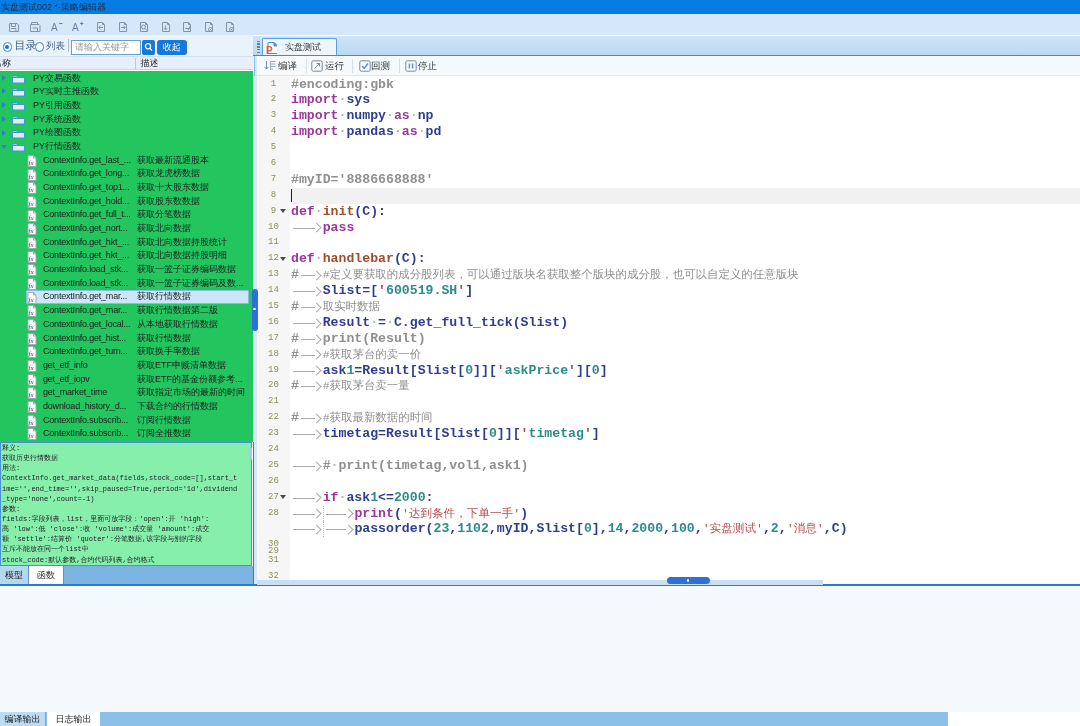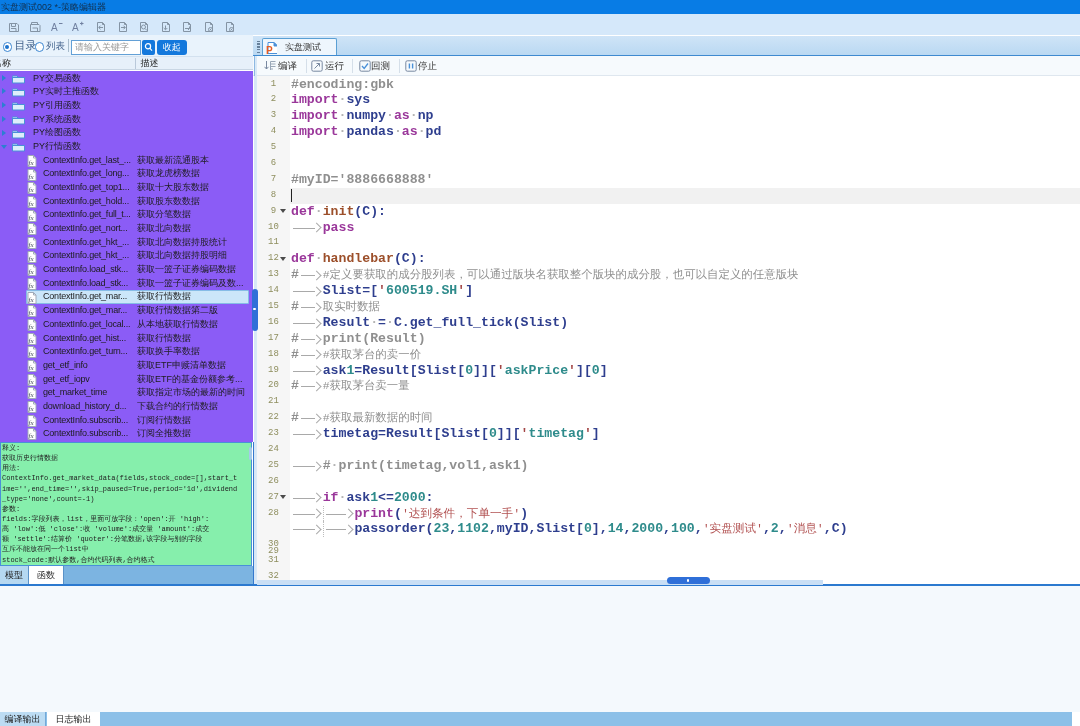--- a/index.html
+++ b/index.html
@@ -6,21 +6,21 @@
   font-family:"Liberation Sans",sans-serif;}
 .ab{position:absolute}
 
 #title{left:0;top:0;width:1080px;height:14px;background:#087ce5;color:#12304f;
   font-size:9px;line-height:14px;padding-left:1px;letter-spacing:0}
 #tbar{left:0;top:14px;width:1080px;height:21px;background:#d5e8fa}
 #row3{left:0;top:35px;width:253px;height:21px;background:#e9f3fc;font-size:9.5px;color:#41618b}
 #lhead{left:0;top:56px;width:253px;height:14px;background:#e7f0fa;border-top:1px solid #d3e1ef;
   border-bottom:1px solid #c9d6e4;font-size:9px;color:#222;overflow:hidden}
 
-#tree{left:0;top:71px;width:253px;height:371px;background:#8b5cf6;overflow:hidden;font-size:9px;color:#1c1c1c}
+#tree{left:0;top:71px;width:253px;height:371px;background:#22c55e;overflow:hidden;font-size:9px;color:#1c1c1c}
 .trow{position:absolute;left:0;width:253px;height:13.7px;line-height:13.7px;white-space:nowrap}
 .tname{position:absolute;left:43px;width:93px;overflow:hidden;letter-spacing:-0.2px}
 .tdesc{position:absolute;left:137px;width:114px;overflow:hidden}
 .caret{position:absolute;left:2px;top:3.2px;width:0;height:0;
   border-left:4.5px solid #2c7fd2;border-top:3.5px solid transparent;border-bottom:3.5px solid transparent}
 .caretd{position:absolute;left:1px;top:4.8px;width:0;height:0;
   border-top:4.5px solid #2c7fd2;border-left:3.5px solid transparent;border-right:3.5px solid transparent}
 .fico{position:absolute;left:12px;top:2.2px}
 .fxico{position:absolute;left:27px;top:1.2px}
 .sel{position:absolute;left:26px;top:0;width:223px;height:13.2px;background:#cbe6f9;
@@ -31,21 +31,21 @@
 #desc div{height:10.15px;line-height:10.15px;white-space:nowrap;overflow:hidden;padding-left:1px}
 
 #ltabs{left:0;top:566px;width:253px;height:18px;background:#7cb4e1;font-size:9px;color:#222}
 #ltabs .t1{position:absolute;left:0;top:0;width:29px;height:18px;background:#b5d8f1;
   border-right:1px solid #5a92c8;text-align:center;line-height:18px}
 #ltabs .t2{position:absolute;left:29px;top:0;width:35px;height:18px;background:#fff;
   border-right:1px solid #5a92c8;text-align:center;line-height:18px}
 
 #bline{left:0;top:584px;width:1080px;height:2px;background:#2b79cf}
 #outp{left:0;top:586px;width:1080px;height:126px;background:#f4f9fd}
-#otabs{left:0;top:712px;width:1072px;height:14px;background:#8cc0e8;font-size:9px;color:#222}
+#otabs{left:0;top:712px;width:948px;height:14px;background:#8cc0e8;font-size:9px;color:#222}
 #otabs .t1{position:absolute;left:0;top:0;width:46px;height:14px;background:#bcdcf3;
   border-right:1px solid #74a9d8;text-align:center;line-height:14px}
 #otabs .t2{position:absolute;left:47px;top:0;width:53px;height:14px;background:#fff;
   text-align:center;line-height:14px}
 
 #dtabbar{left:253px;top:36px;width:827px;height:20px;
   background:linear-gradient(180deg,#cfe4f7,#b9d8f2)}
 #dtabbar .bline{position:absolute;left:0;top:18.5px;width:827px;height:1.5px;background:#3f8ad0}
 #dtab{position:absolute;left:9px;top:2px;width:75px;height:18px;background:#eef6fd;
   border:1px solid #5a9fd4;border-bottom:none;border-radius:2px 2px 0 0;font-size:9px;color:#333}

